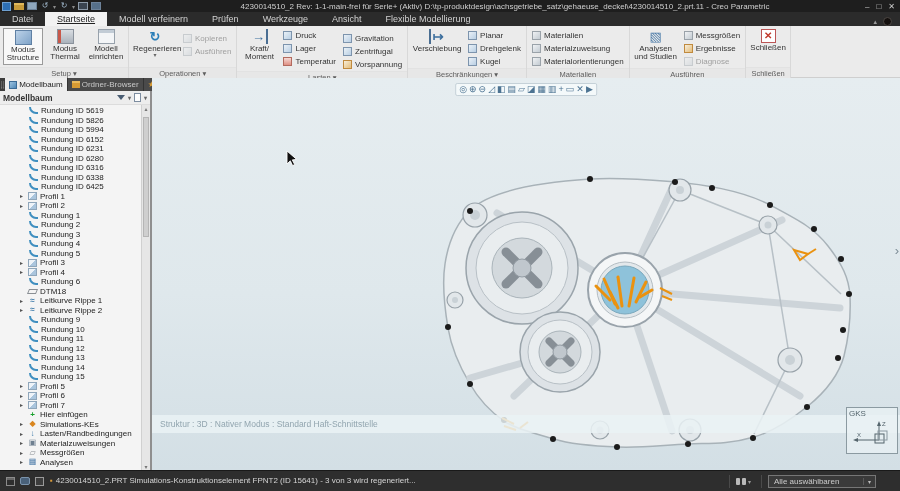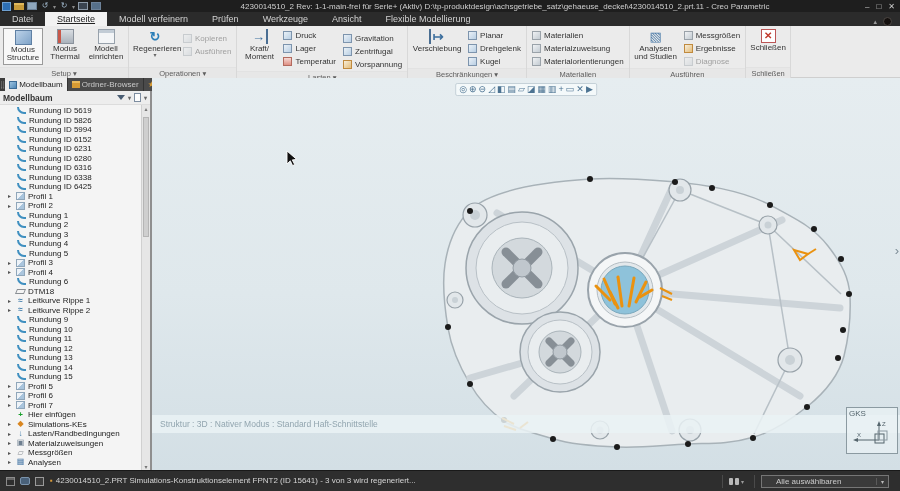--- a/index.html
+++ b/index.html
@@ -66,21 +66,21 @@
   .pt-tree{background:linear-gradient(135deg,#9cc3e0,#4f88b8);border:1px solid #3c6b96;}
   .pt-folder{background:#d69a33;border-top:2px solid #e8b95c;height:7px;}
   .pt-star{color:#d69a33;font-size:8px;width:auto;height:auto;line-height:1;}
   .phead{height:14px;background:#ededed;display:flex;align-items:center;font-size:8.5px;
     font-weight:bold;color:#333;padding:0 3px;border-bottom:1px solid #dcdcdc;}
   .phead-icons{margin-left:auto;display:flex;align-items:center;gap:3px;color:#4a5d73;font-size:8px;}
   .funnel{width:0;height:0;border-left:4px solid transparent;border-right:4px solid transparent;border-top:5px solid #4a5d73;}
   .hcaret{font-size:6px;color:#666;}
   .docic{width:7px;height:9px;background:#fdfdfd;border:1px solid #7d8da0;}
   .tree{position:absolute;left:0;top:27px;right:0;bottom:0;background:#f4f4f4;overflow:hidden;padding-top:1px;}
-  .trow{display:flex;align-items:center;height:9.5px;padding-left:8px;font-size:8px;color:#222;white-space:nowrap;cursor:default;}
+  .trow{display:flex;align-items:center;height:9.5px;padding-left:20px;font-size:8px;color:#222;white-space:nowrap;cursor:default;}
   .t-arrow{width:8px;font-size:6px;color:#555;flex:0 0 8px;line-height:1;}
   .ti{width:9px;height:9px;margin-right:3px;flex:0 0 9px;display:inline-flex;align-items:center;justify-content:center;font-size:8px;line-height:1;}
   .ti-rundung{width:7px;height:7px;border-left:2px solid #3f8fc0;border-bottom:2px solid #3f8fc0;border-bottom-left-radius:7px;margin-left:1px;}
   .ti-profil{width:8px;height:8px;background:linear-gradient(135deg,#eef3f8 50%,#aac5dd 50%);border:1px solid #8fa6ba;}
   .ti-datum{width:9px;height:5px;border:1px solid #8a8f94;transform:skewX(-22deg);}
   .ti-leitkurve{color:#3a78a8;font-weight:bold;}
   .ti-insert{color:#17a02b;font-weight:bold;}
   .ti-simke{color:#d9861f;}
   .ti-lastenrb{color:#3a78a8;font-weight:bold;}
   .ti-matzuw{color:#6e7f90;}
@@ -108,22 +108,22 @@
     border-top:1px solid #191919;display:flex;align-items:center;color:#d5d5d5;font-size:8px;}
   .sb-icons{display:flex;align-items:center;gap:5px;padding:0 6px;}
   .sbi-list{width:9px;height:9px;border:1px solid #8a8a8a;box-shadow:inset 0 2px 0 #666;}
   .sbi-sel{width:10px;height:8px;background:#49617a;border:1px solid #7b94ad;border-radius:2px;}
   .sbi-check{width:9px;height:9px;border:1px solid #9a9a9a;background:#3c3c3c;}
   .sb-msgs{flex:1;line-height:9.5px;white-space:nowrap;overflow:hidden;}
   .sb-msgs .bullet{color:#d89b3a;margin-right:3px;}
   .ssep{width:1px;height:13px;background:#4a4a4a;margin:0 6px;}
   .binoc{width:4px;height:7px;background:#b9b9b9;box-shadow:6px 0 0 #b9b9b9;border-radius:1px;margin-right:8px;}
   .scaret{color:#9a9a9a;font-size:6px;margin-right:4px;}
-  .filtersel{width:128px;height:13px;background:#3a3a3a;border:1px solid #767676;display:flex;
-    align-items:center;font-size:8px;color:#cccccc;padding-left:14px;margin-right:11px;cursor:default;}
+  .filtersel{width:108px;height:13px;background:#3a3a3a;border:1px solid #767676;display:flex;
+    align-items:center;font-size:8px;color:#cccccc;padding-left:5px;margin-right:24px;cursor:default;}
   .fs-arrow{margin-left:auto;width:12px;text-align:center;border-left:1px solid #5a5a5a;color:#bbb;font-size:6px;}
 </style>
 </head>
 <body>
 
 <div class="titlebar">
   <div class="qa">
     <span class="appic"></span>
   <span class="qi qi-open-folder"></span>
       <span class="qi qi-save"></span>

